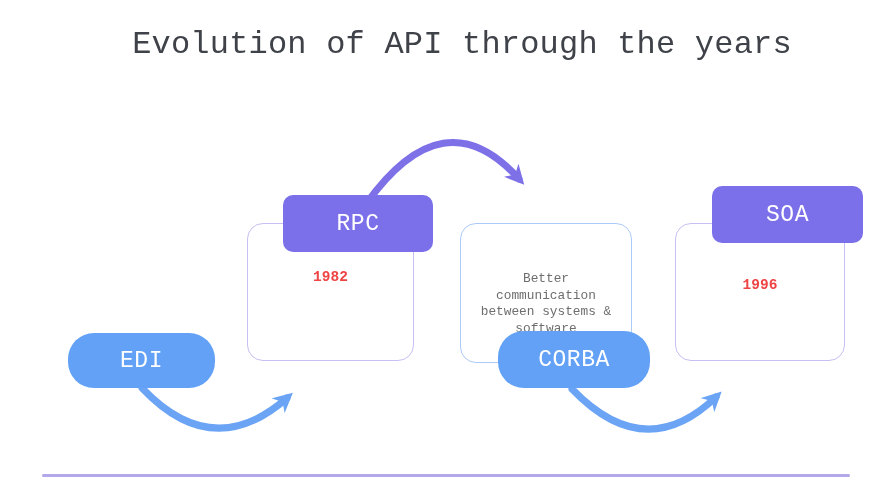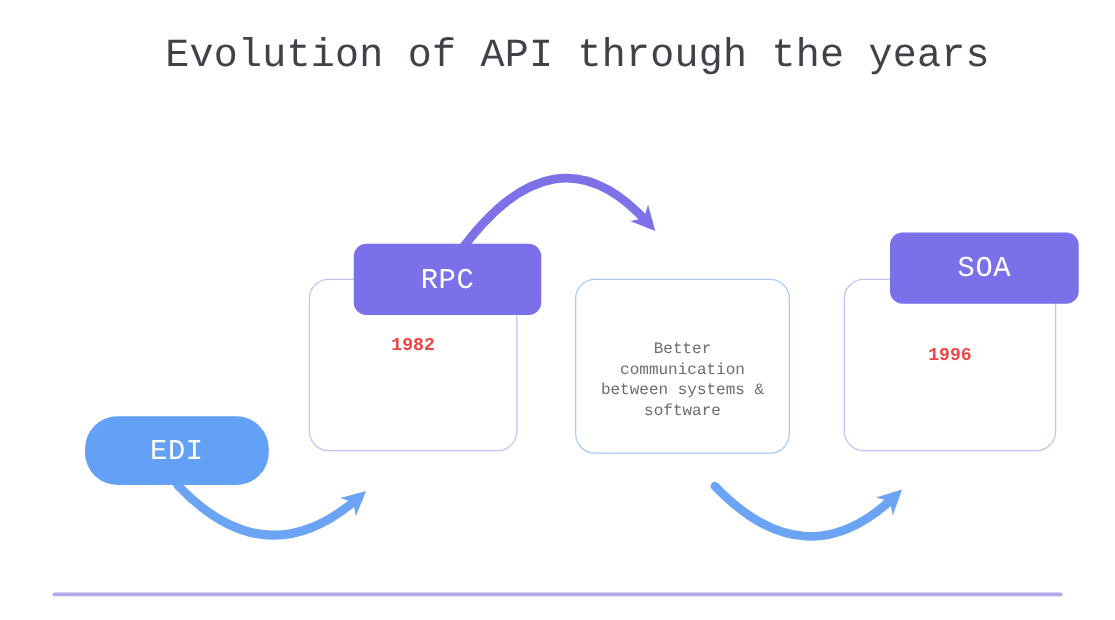--- a/index.html
+++ b/index.html
@@ -129,20 +129,23 @@
   <div class="card purple" id="card-rpc">
     <div class="year purple">1982</div>
   </div>
   <div class="badge purple" id="badge-rpc">
     <span>RPC</span>
   </div>
 
   <div class="card blue" id="card-corba">
     <div class="desc">Better communication between systems &amp; software</div>
   </div>
+  <div class="badge blue" id="badge-corba">
+    <span>CORBA</span>
+  </div>
 
   <div class="card purple" id="card-soa">
     <div class="year purple">1996</div>
   </div>
   <div class="badge purple" id="badge-soa">
     <span>SOA</span>
   </div>
 
   <div class="baseline"></div>
 

